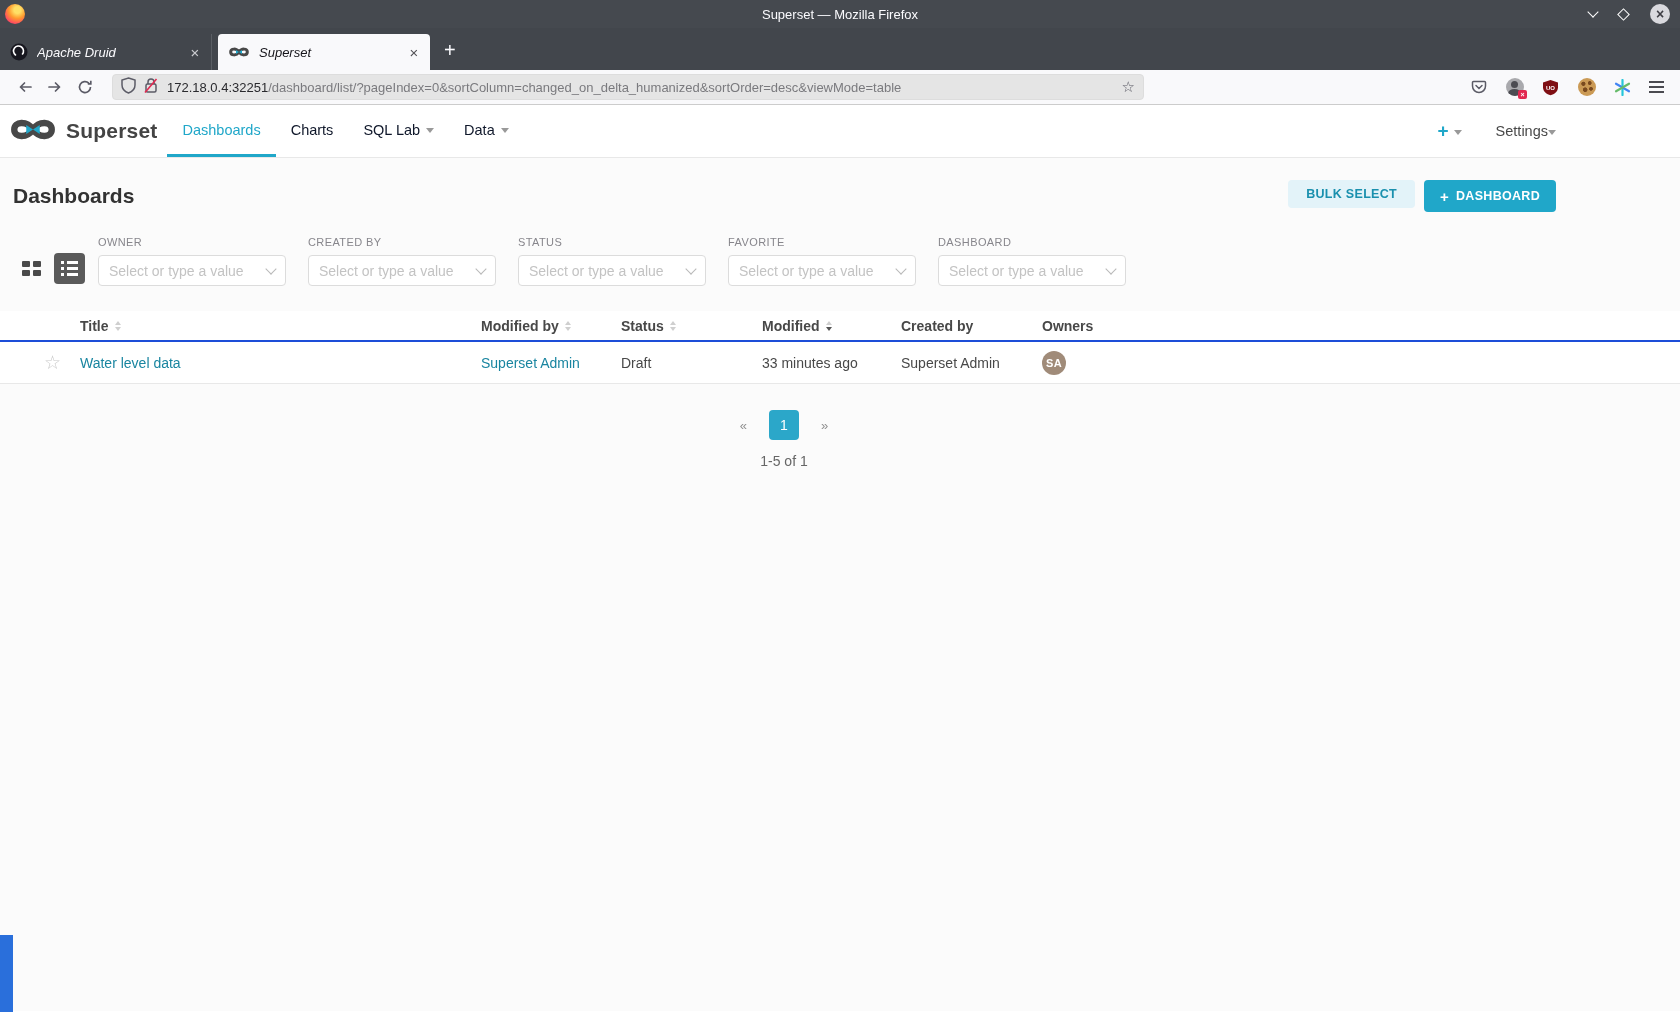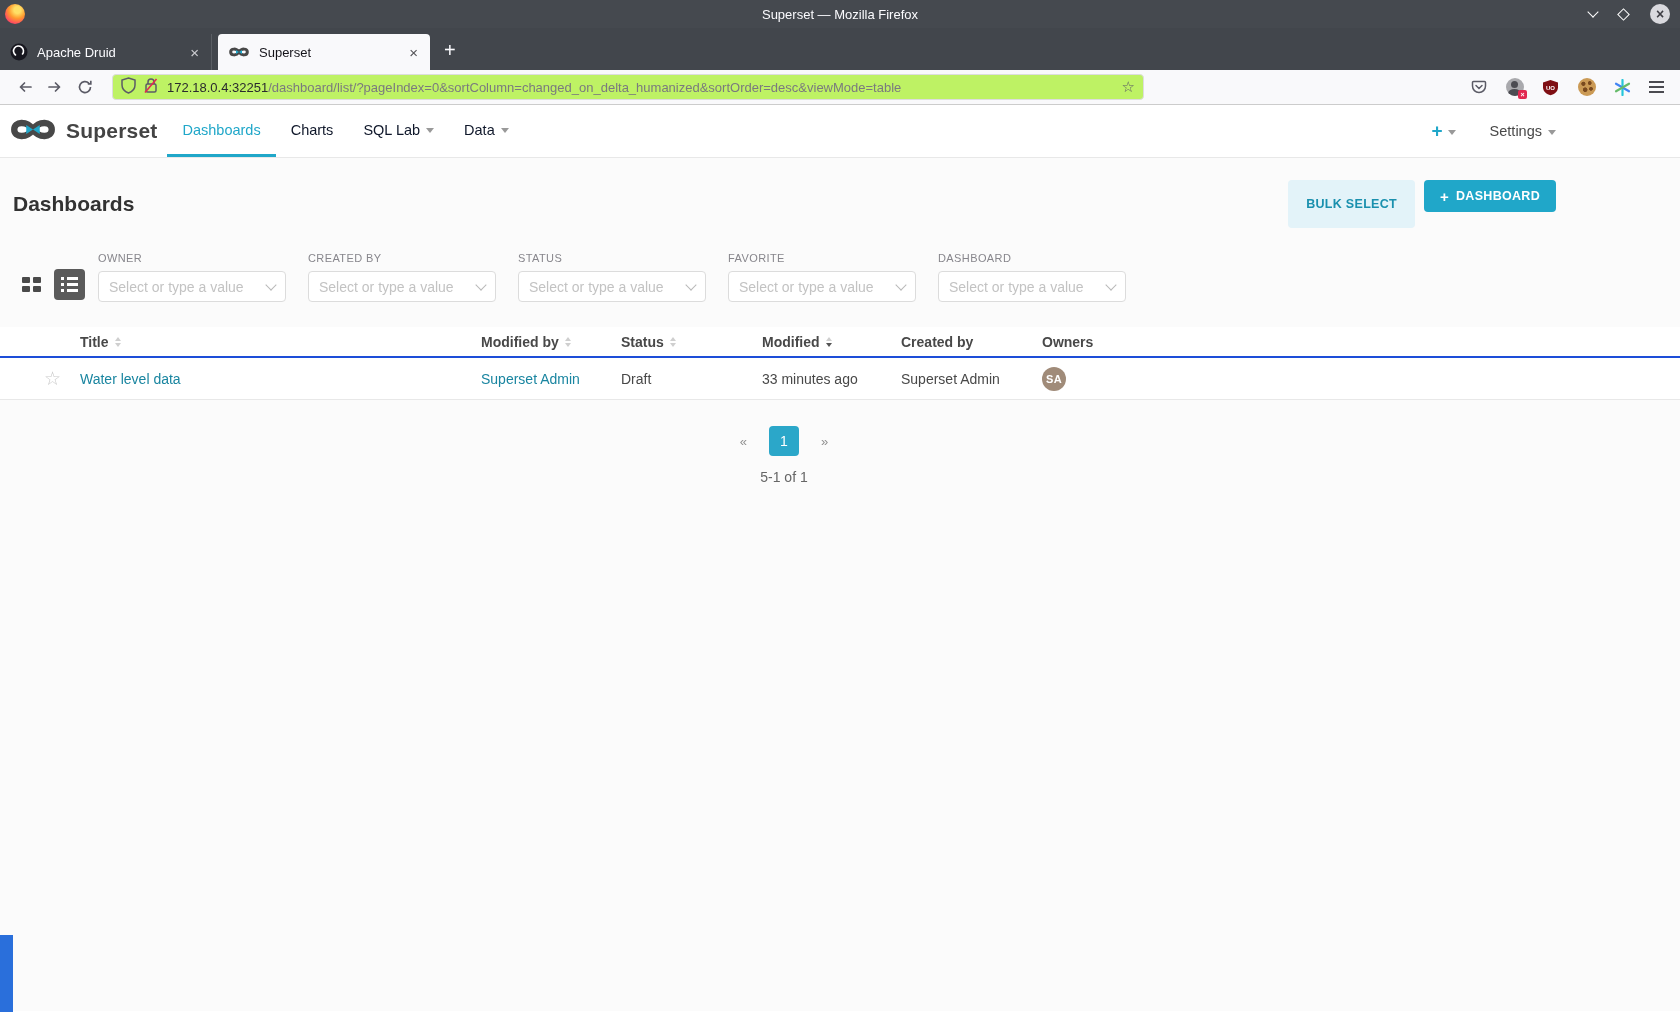--- a/index.html
+++ b/index.html
@@ -11,32 +11,32 @@
   .ff-logo { width:20px; height:20px; border-radius:50%; margin-left:5px;
     background:radial-gradient(circle at 62% 30%, #ffe066 0 18%, #ff9a2e 45%, #ff4f5e 72%, #c3227a 100%); }
   .win-title { position:absolute; left:0; right:0; text-align:center; color:#fbfbfe; font-size:13px; }
   .win-controls { margin-left:auto; display:flex; align-items:center; gap:22px; padding-right:10px; z-index:2; }
   .chev-dn { width:8px; height:8px; border-right:1.6px solid #fff; border-bottom:1.6px solid #fff; transform:rotate(45deg); margin-top:-4px; }
   .diamond { width:9px; height:9px; border:1.6px solid #fff; transform:rotate(45deg); }
   .close-circ { width:20px; height:20px; border-radius:50%; background:#d9d9de; color:#3d3d44; font-size:14px; font-weight:bold; display:flex; align-items:center; justify-content:center; line-height:1; }
 
   
   .tabbar { height:42px; background:#42464c; display:flex; align-items:flex-end; }
-  .tab { height:36px; display:flex; align-items:center; padding:0 10px; font-size:13px; width:212px; }
+  .tab { height:36px; display:flex; align-items:center; padding:0 10px; font-size:13px; width:212px;font-style:italic; }
   .tab.inactive { color:#fbfbfe; border-right:1px solid #5a5e64; margin-left:0; }
   .tab.active { background:#f9f9fb; border-radius:4px 4px 0 0; color:#15141a; margin-left:6px; }
   .tab .tab-label { flex:1; white-space:nowrap; overflow:hidden; margin-left:9px; }
   .tab .tab-close { font-size:15px; color:inherit; opacity:.75; padding:0 2px; }
   .druid-ico, .sset-favicon { flex:0 0 auto; display:flex; }
   .newtab { color:#fbfbfe; font-size:20px; padding:0 14px 8px 14px; }
 
   
   .toolbar { height:35px; background:#f9f9fb; border-bottom:1px solid #ccc; display:flex; align-items:center; padding:0 10px; }
   .nav-btn { width:30px; height:26px; display:flex; align-items:center; justify-content:center; }
-  .urlbar { margin-left:12px; width:1032px; height:26px; background:#bef264; border:1px solid #ddd; border-radius:4px;
+  .urlbar { margin-left:12px; width:1032px; height:26px; background:#e5e5e5; border:1px solid #ddd; border-radius:4px;
     display:flex; align-items:center; padding:0 8px; }
   .url-text { font-size:13px; color:#7a7a7e; margin-left:8px; white-space:nowrap; overflow:hidden; flex:1; }
   .url-host { color:#2a2a2e; }
   .url-star { margin-left:auto; color:#5b5b66; font-size:15px; }
   .tb-right { margin-left:auto; display:flex; align-items:center; gap:17px; padding-right:6px; }
   .ext-ic { width:19px; height:19px; display:flex; align-items:center; justify-content:center; position:relative; }
   .profile-ic { width:18px; height:18px; background:#a9a9ad; border-radius:50%; position:relative; overflow:hidden; }
   .profile-ic::before { content:''; position:absolute; left:5.5px; top:3px; width:7px; height:7px; border-radius:50%; background:#4c4c52; }
   .profile-ic::after { content:''; position:absolute; left:2.5px; top:11px; width:13px; height:9px; border-radius:50%; background:#4c4c52; }
   .badge-x { position:absolute; right:-3px; bottom:-2px; width:9px; height:9px; background:#e22850; border-radius:2px; color:#fff; font-size:7px; line-height:9px; text-align:center; font-weight:bold; }
@@ -51,28 +51,28 @@
   
   .ss-nav { height:53px; background:#fff; border-bottom:1px solid #e8e8e8; display:flex; align-items:stretch; padding-right:124px; }
   .brand { display:flex; align-items:center; gap:8px; padding-left:8px; }
   .brand-name { font-size:21px; font-weight:bold; color:#444; letter-spacing:.2px; }
   .ss-links { display:flex; margin-left:10px; }
   .ss-link { display:flex; align-items:center; gap:6px; padding:0 15px; font-size:14.5px; color:#0f172a; border-bottom:3px solid transparent; }
   .ss-link.active { color:#20a7c9; border-bottom-color:#20a7c9; }
   .caret { width:0; height:0; border-left:4px solid transparent; border-right:4px solid transparent; border-top:5px solid #999; margin-top:2px; }
   .ss-nav-right { margin-left:auto; display:flex; align-items:center; gap:34px; }
   .nav-plus { color:#20a7c9; font-size:19px; font-weight:bold; display:flex; align-items:center; gap:5px; }
-  .nav-settings { font-size:14.5px; color:#484848; display:flex; align-items:center; gap:6px; }
+  .nav-settings { font-size:14.5px; color:#484848; display:flex; align-items:center; gap:0; }
 
   
   .content { background:#fbfbfb; height:calc(1012px - 28px - 42px - 36px - 53px); position:relative; }
   .page-header { display:flex; align-items:center; padding:22px 124px 0 13px; }
   .page-title { font-size:21px; font-weight:600; color:#323232; }
   .hdr-btns { margin-left:auto; display:flex; gap:9px; }
-  .btn-bulk { background:#e3f3f9; color:#1a90ae; border:none; border-radius:4px; height:48px; padding:0 18px;
+  .btn-bulk { background:#e3f3f9; color:#1a90ae; border:none; border-radius:4px; height:28px; padding:0 18px;
     font-size:12.5px; font-weight:600; letter-spacing:.3px; font-family:inherit; }
   .btn-newdash { background:#20a7c9; color:#fff; border:none; border-radius:4px; height:32px; padding:0 16px;
     font-size:12.5px; font-weight:600; letter-spacing:.3px; display:flex; align-items:center; gap:7px; font-family:inherit; }
   .btn-newdash .plus { font-size:15px; font-weight:bold; }
 
   
   .filters { display:flex; align-items:flex-end; padding-left:16px; margin-top:24px; }
   .view-toggles { display:flex; align-items:center; gap:7px; margin-bottom:2px; }
   .toggle { width:31px; height:31px; border-radius:4px; display:flex; align-items:center; justify-content:center; }
   .toggle.card { background:transparent; }
@@ -394,18 +394,18 @@
       <div></div>
     </div>
   </div>
 
   <div class="pag-wrap">
     <div class="pager">
       <button class="pg-arrow">«</button>
       <button class="pg-num">1</button>
       <button class="pg-arrow">»</button>
     </div>
-    <div class="pag-count">5-1 of 1</div>
+    <div class="pag-count">1-5 of 1</div>
   </div>
 
 </div>
 
 <div class="blue-strip"></div>
 
 </body></html>

